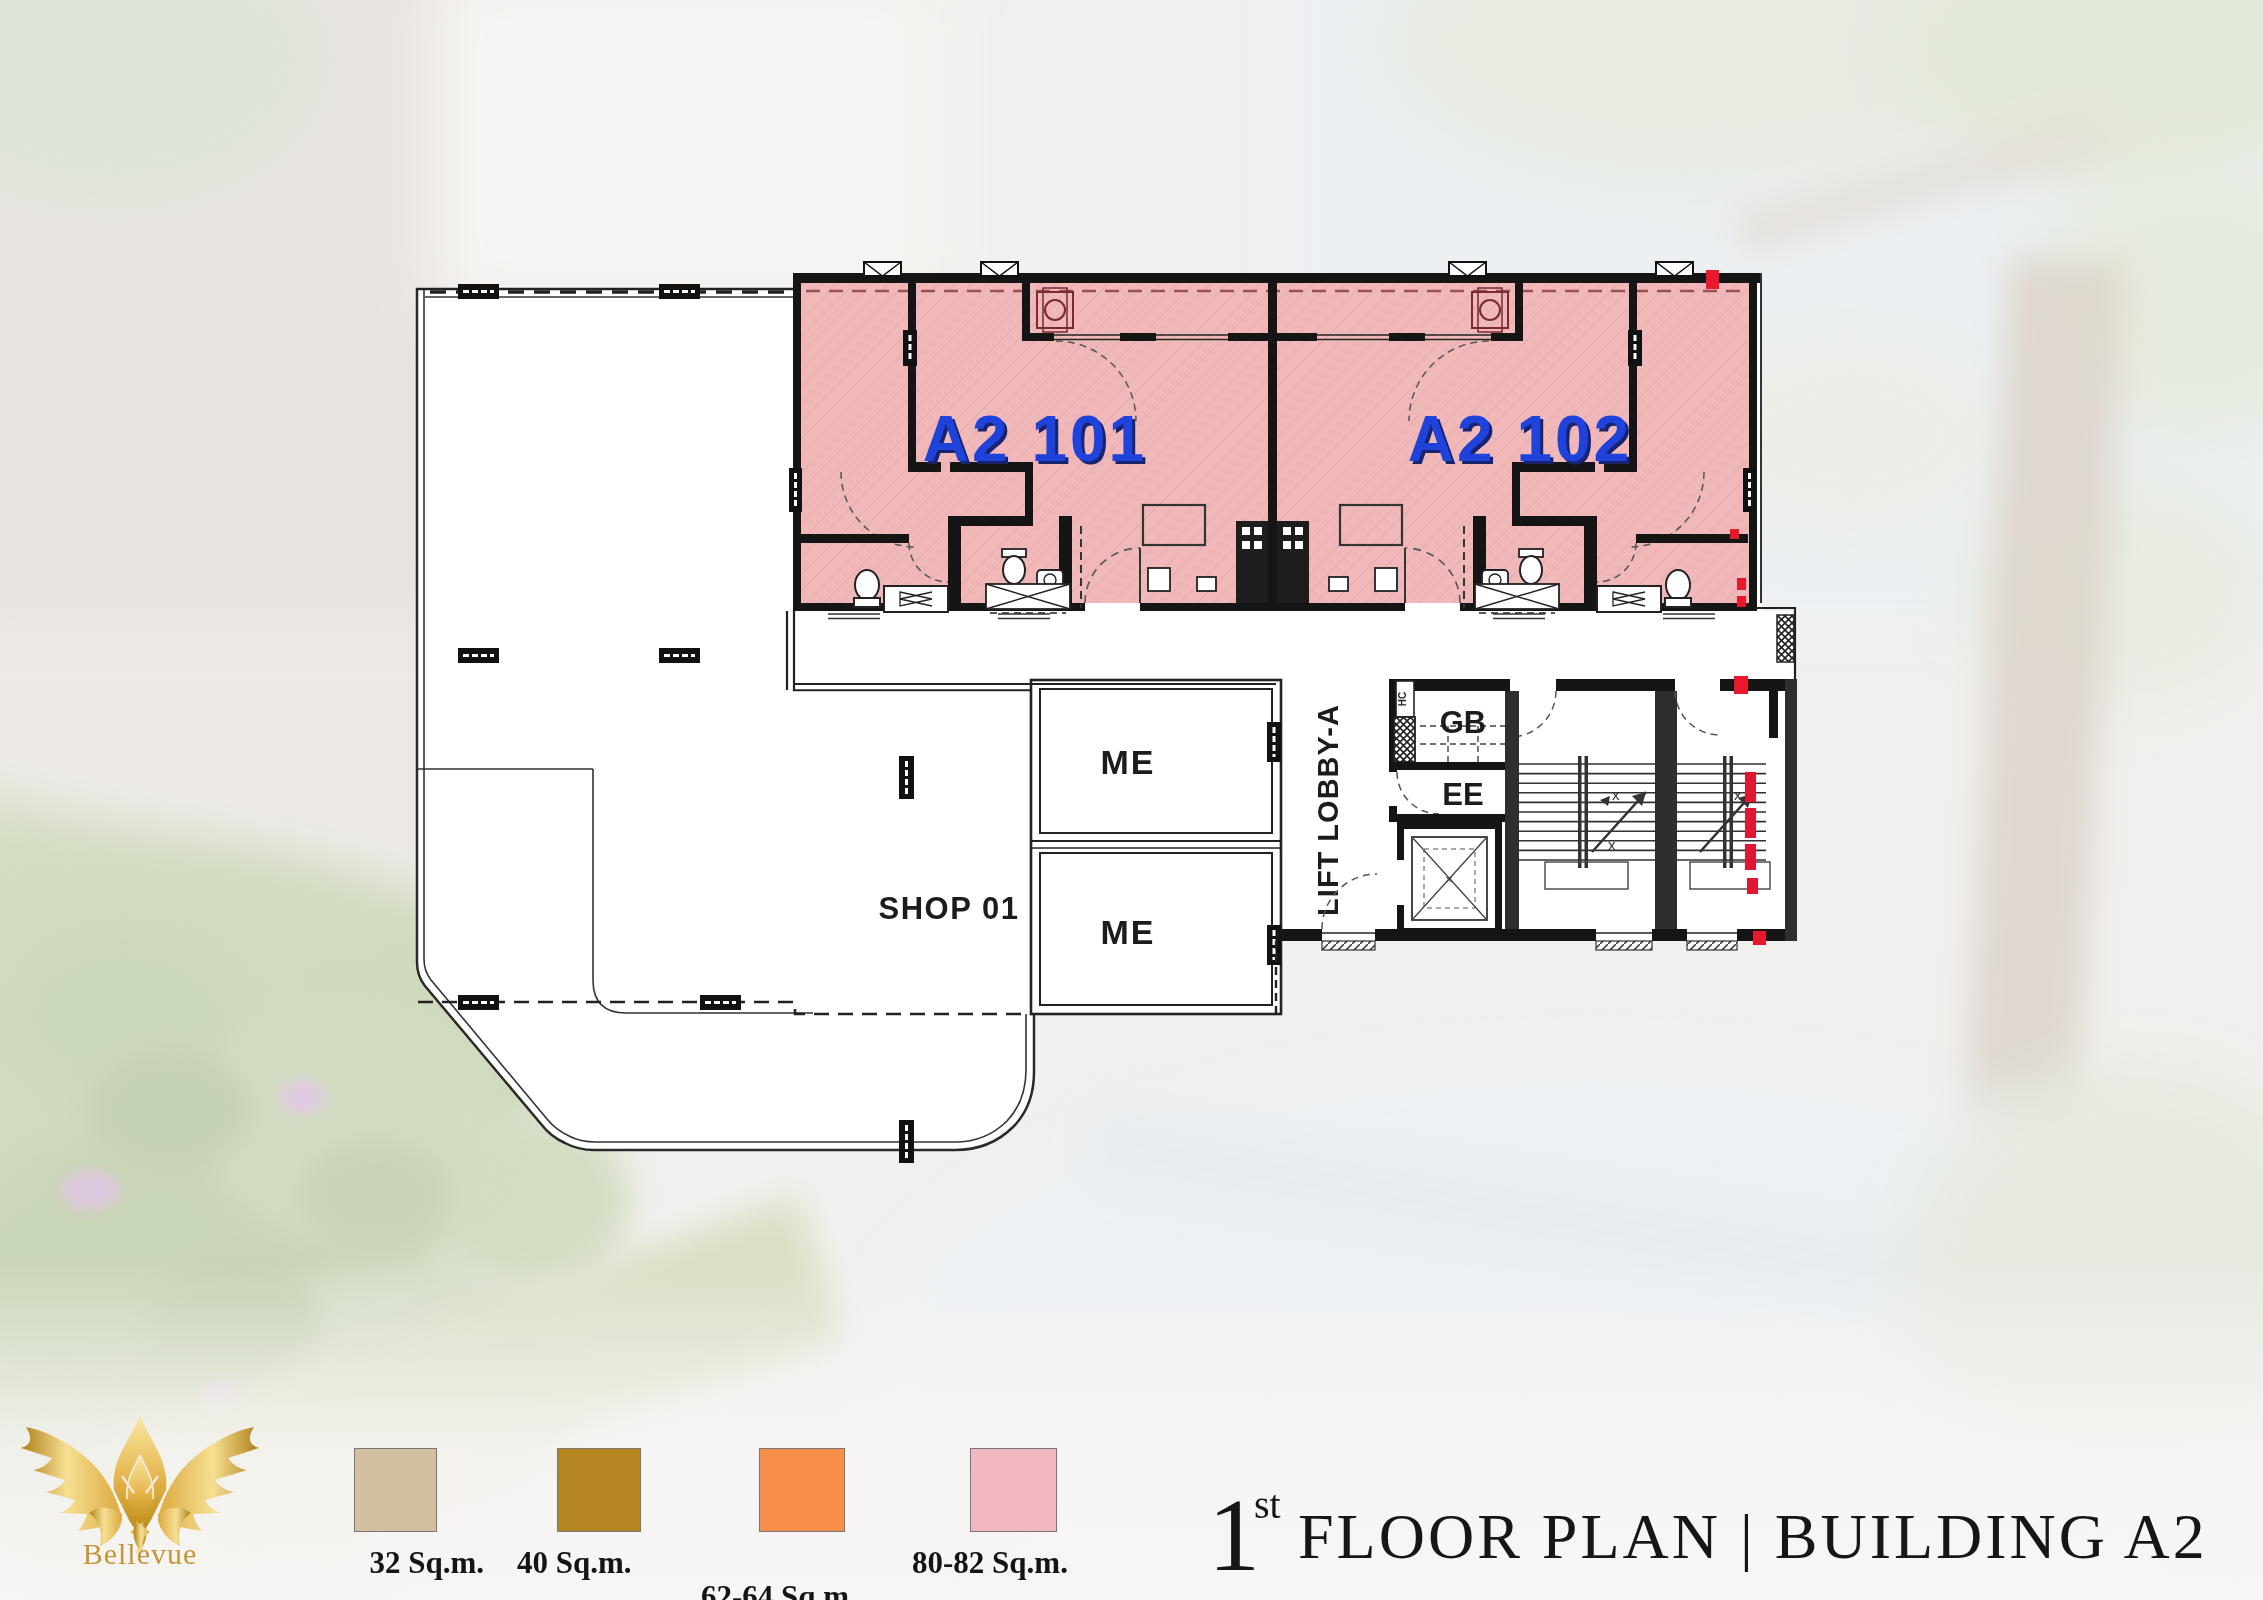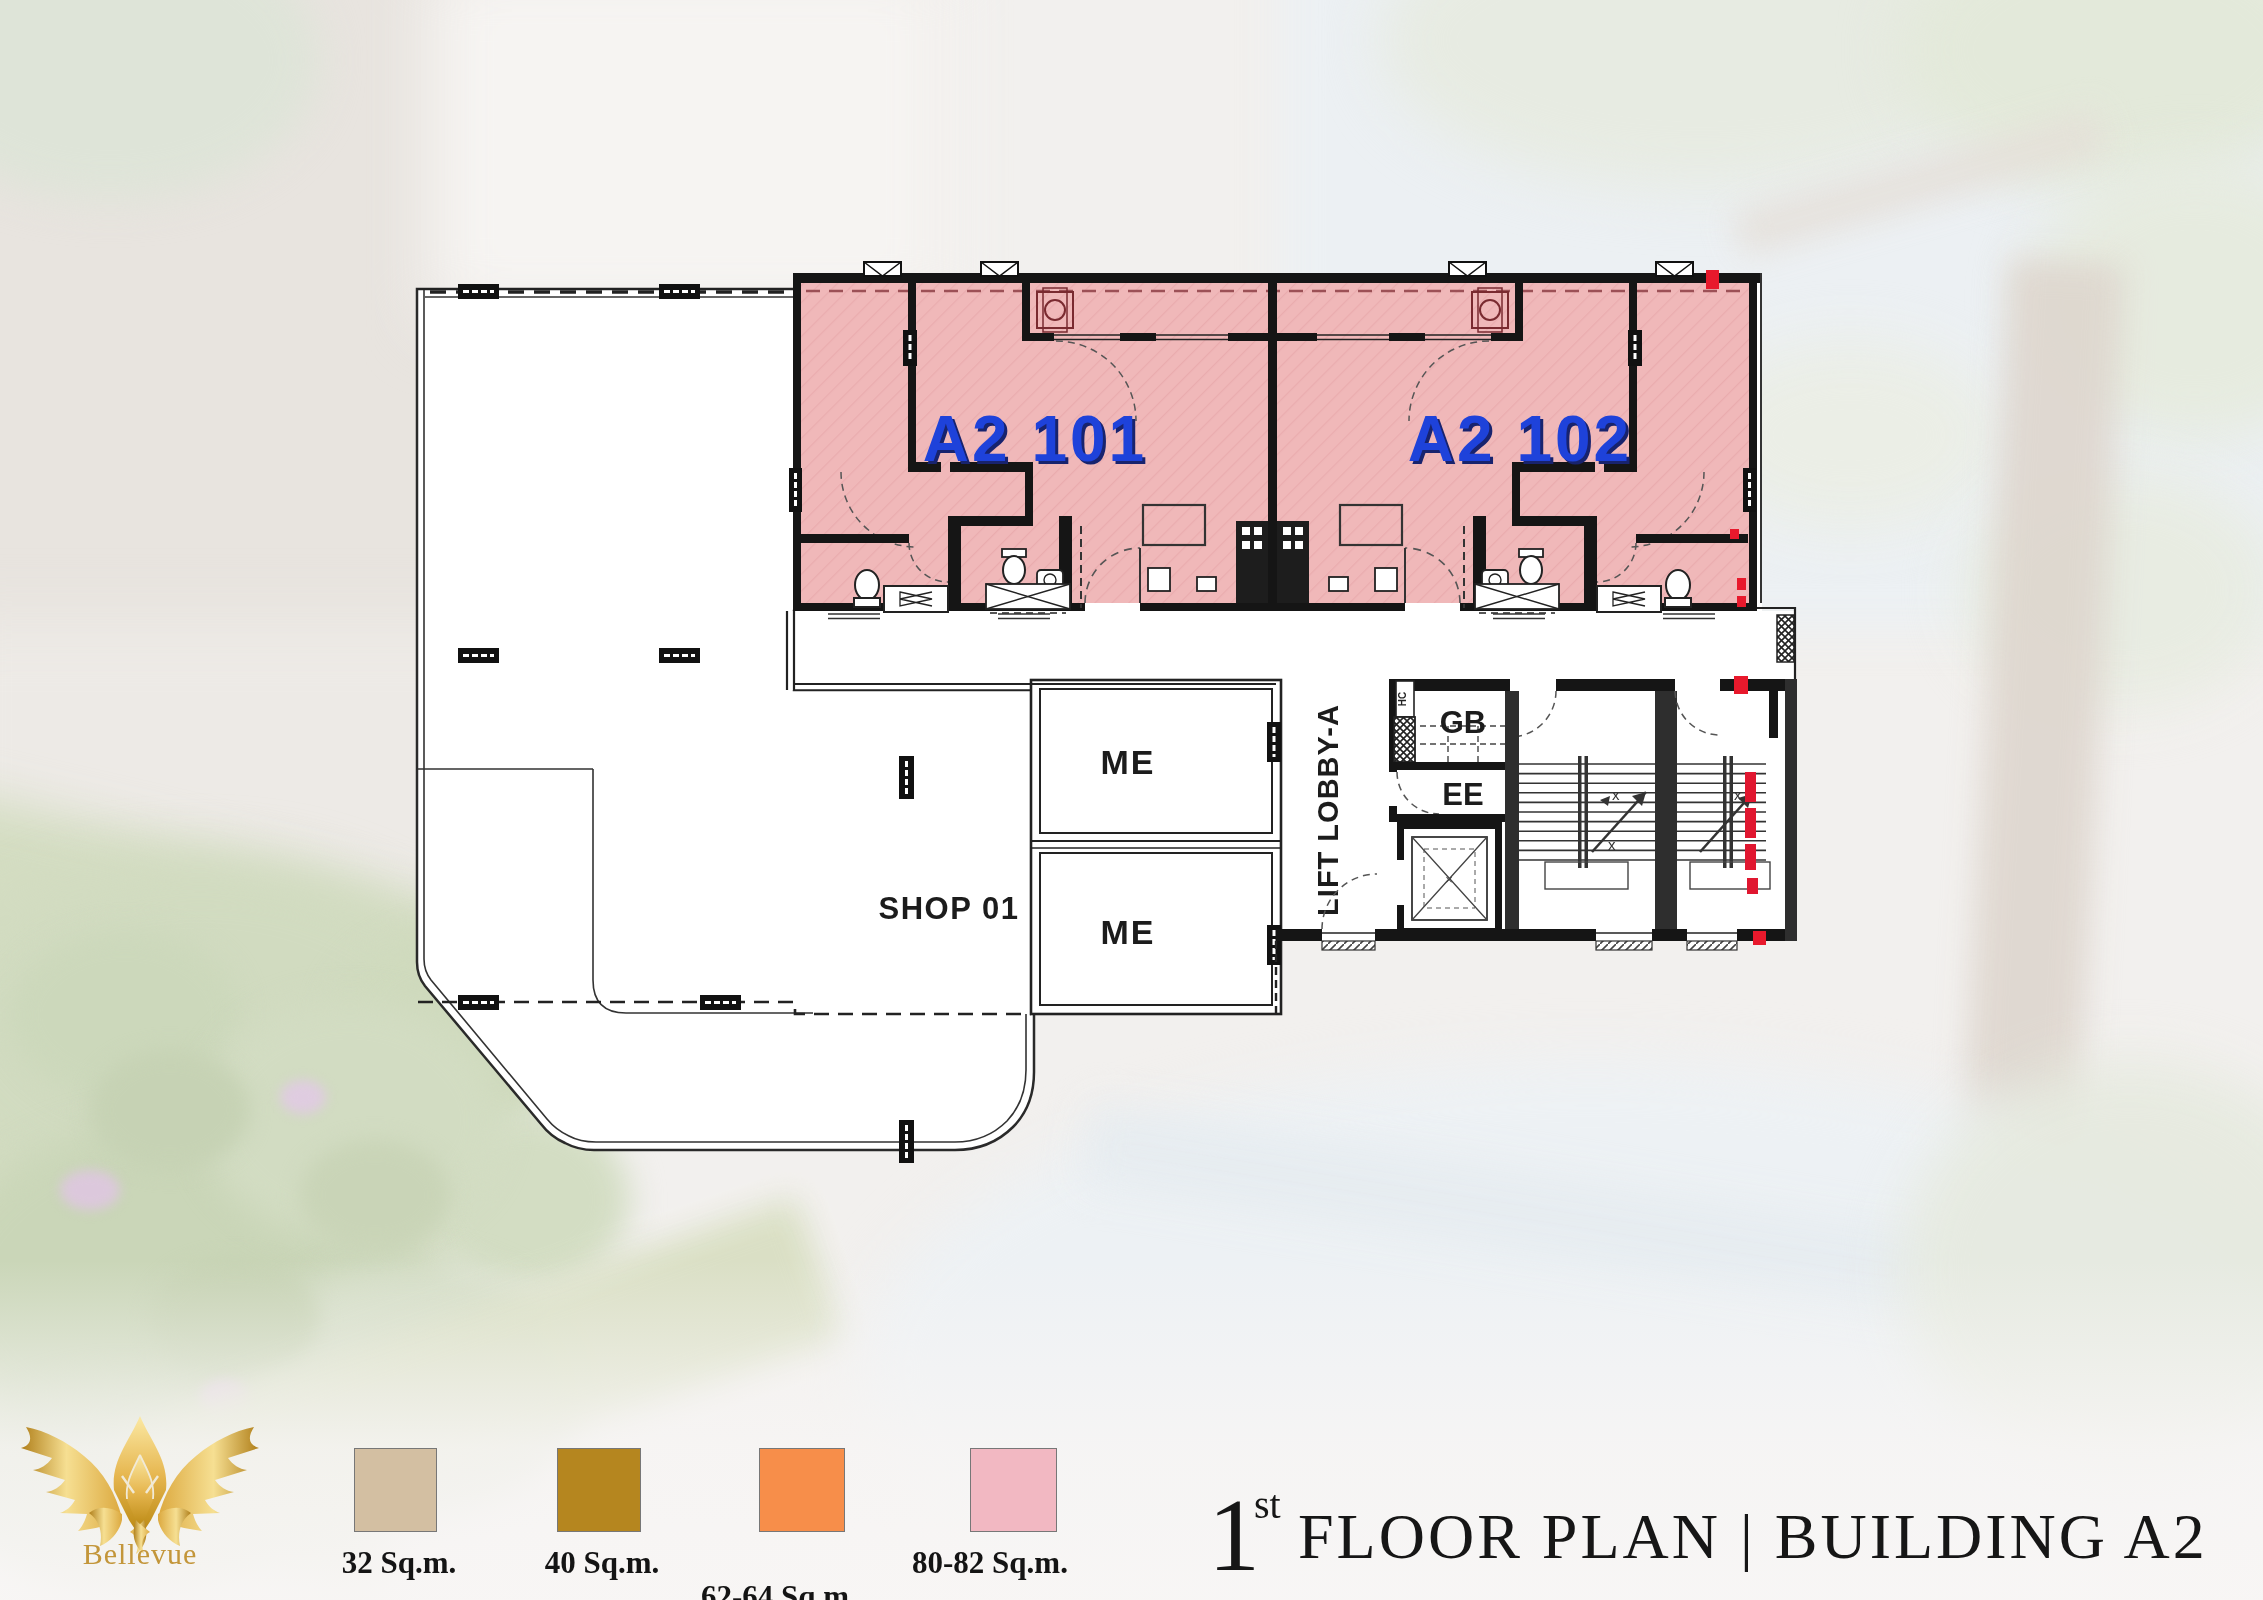--- a/index.html
+++ b/index.html
@@ -746,24 +746,24 @@
 <g transform="translate(244,0) scale(-1,1)">
 <path d="M140,118 C146,94 158,72 178,56 C196,41 216,31 236,27 C229,38 231,45 241,48 L210,58 C215,65 221,69 229,70 L197,80 C202,87 208,91 216,92 L187,100 C191,107 196,111 202,113 L175,114 C177,121 180,127 184,131 C168,129 154,125 146,122 Z" fill="url(#goldW)"></path>
 <path d="M140,114 C152,106 164,106 173,113 C163,120 159,132 162,146 C150,141 142,130 140,120 Z" fill="url(#goldW)"></path>
 <path d="M126,120 C131,134 128,146 118,154 C122,143 119,136 112,132 C118,127 123,124 126,120 Z" fill="url(#goldW)"></path>
 </g>
 <text x="122" y="164" font-family="Liberation Serif, serif" font-size="30" fill="#c3963a" text-anchor="middle" letter-spacing="1">Bellevue</text>
 </g>
 </svg>
 
 <div style="position:absolute;left:354px;top:1448px;width:81px;height:82px;background:#d3bfa2;border:1.5px solid #777;"></div>
-<div style="position:absolute;left:314px;top:1545px;width:170px;text-align:center;font-family:'Liberation Serif',serif;font-size:31px;font-weight:600;color:#141414;">32 Sq.m.</div>
+<div style="position:absolute;left:314px;top:1545px;width:170px;text-align:right;font-family:'Liberation Serif',serif;font-size:31px;font-weight:600;color:#141414;">32 Sq.m.</div>
 
 <div style="position:absolute;left:557px;top:1448px;width:82px;height:82px;background:#b5861f;border:1.5px solid #777;"></div>
-<div style="position:absolute;left:517px;top:1545px;width:170px;text-align:center;font-family:'Liberation Serif',serif;font-size:31px;font-weight:600;color:#141414;">40 Sq.m.</div>
+<div style="position:absolute;left:517px;top:1545px;width:170px;text-align:left;font-family:'Liberation Serif',serif;font-size:31px;font-weight:600;color:#141414;">40 Sq.m.</div>
 
 <div style="position:absolute;left:759px;top:1448px;width:84px;height:82px;background:#f78e4a;border:1.5px solid #777;"></div>
 <div style="position:absolute;left:701px;top:1545px;width:200px;font-family:'Liberation Serif',serif;font-size:31px;font-weight:600;color:#141414;margin-top:34px;">62-64 Sq.m.</div>
 
 <div style="position:absolute;left:970px;top:1448px;width:85px;height:82px;background:#f2b8c2;border:1.5px solid #777;"></div>
 <div style="position:absolute;left:912px;top:1545px;width:200px;font-family:'Liberation Serif',serif;font-size:31px;font-weight:600;color:#141414;">80-82 Sq.m.</div>
 
 <svg width="1100" height="200" viewBox="0 0 1100 200" style="left:1180px;top:1400px;">
 <g>
 <text x="28" y="170" font-family="Liberation Serif, serif" font-size="104" fill="#161616">1</text>

